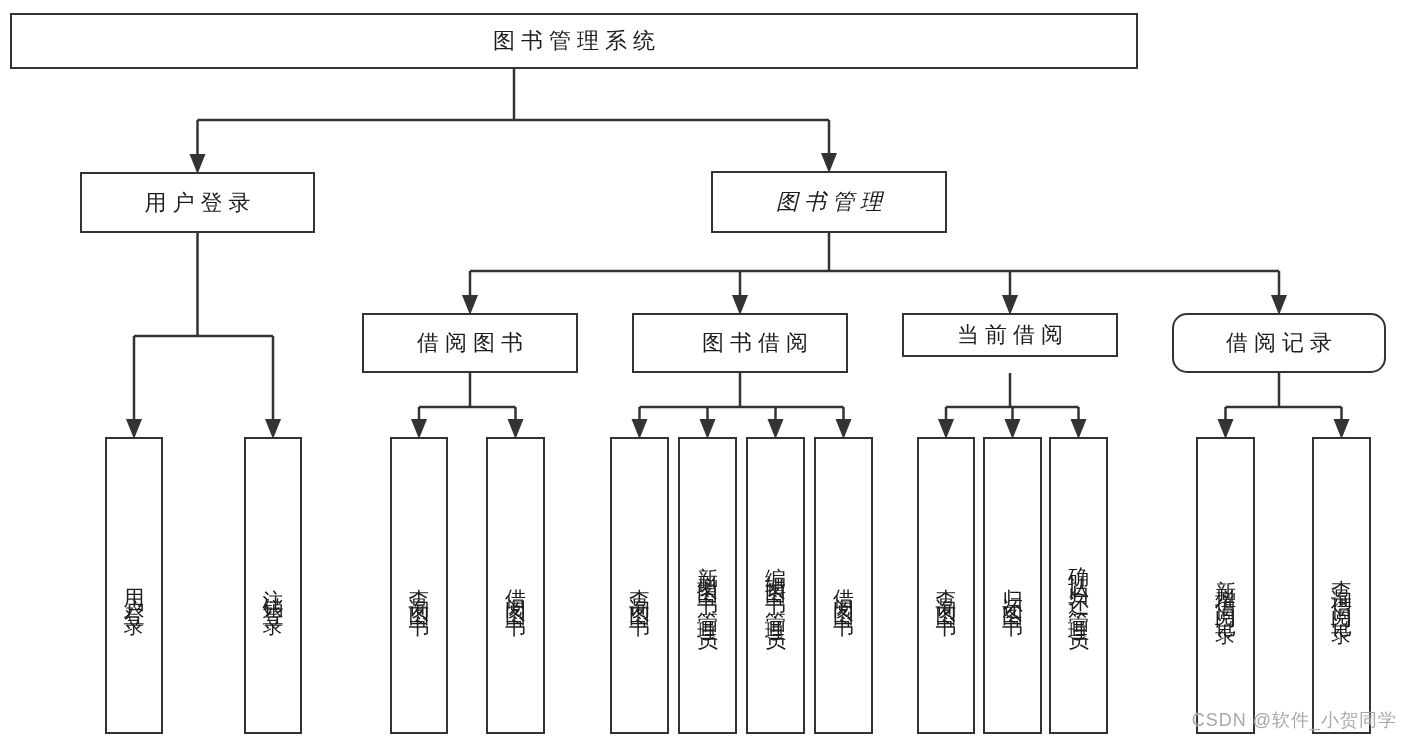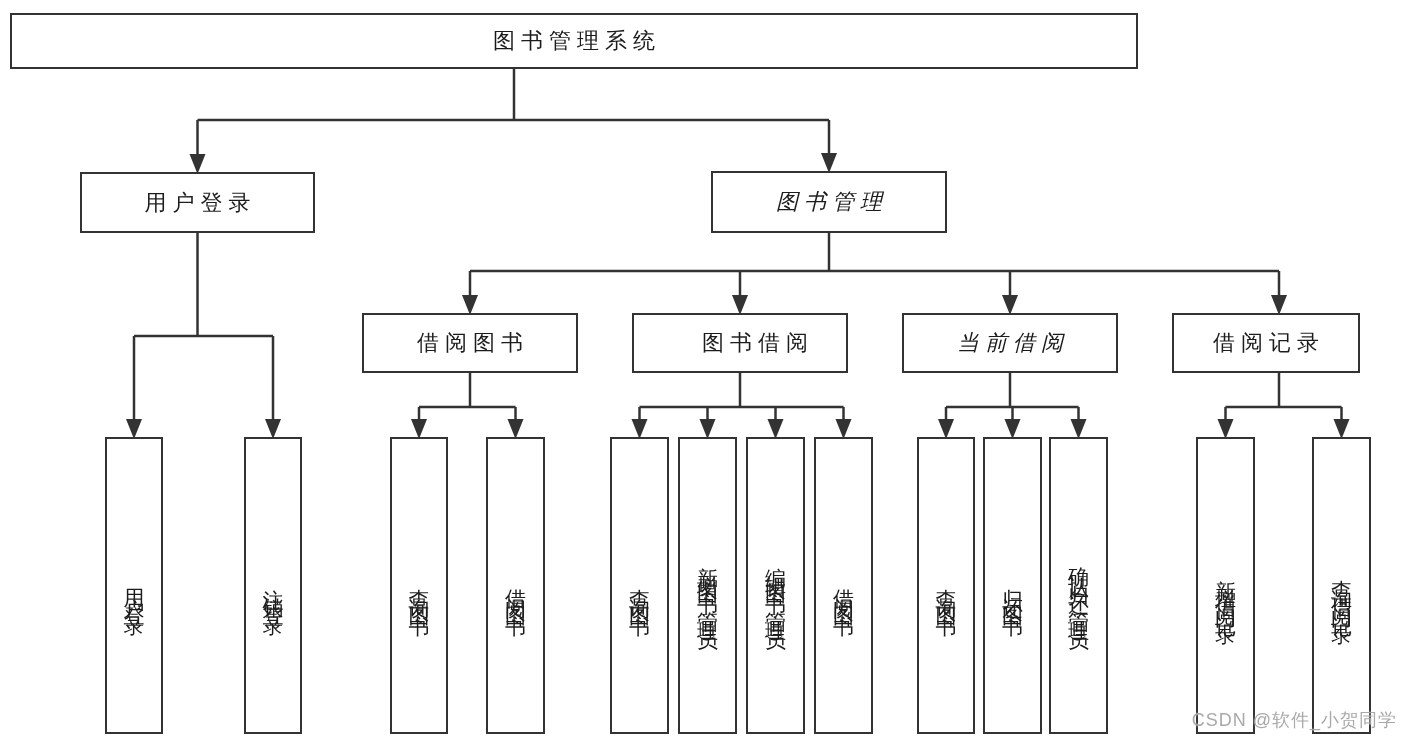--- a/index.html
+++ b/index.html
@@ -121,22 +121,22 @@
       <polygon points="1217.5,419 1233.5,419 1225.5,439"></polygon>
       <line x1="1341.5" y1="407" x2="1341.5" y2="423"></line>
       <polygon points="1333.5,419 1349.5,419 1341.5,439"></polygon>
     </svg>
   <div id="nodes">
       <div class="node h" style="left: 10px; top: 13px; width: 1128px; height: 56px;">图书管理系统</div>
       <div class="node h" style="left: 80px; top: 172px; width: 235px; height: 61px;">用户登录</div>
       <div class="node h" style="left: 711px; top: 171px; width: 236px; height: 62px; font-style: italic;">图书管理</div>
       <div class="node h" style="left: 362px; top: 313px; width: 216px; height: 60px;">借阅图书</div>
       <div class="node h" style="left: 632px; top: 313px; width: 216px; height: 60px; padding-left: 36px;">图书借阅</div>
-      <div class="node h" style="left: 902px; top: 313px; width: 216px; height: 60px; font-style: italic;">当前借阅</div>
-      <div class="node h" style="left: 1172px; top: 313px; width: 188px; height: 60px;">借阅记录</div>
+      <div class="node h" style="left: 902px; top: 313px; width: 216px; height: 44px;">当前借阅</div>
+      <div class="node h" style="left: 1172px; top: 313px; width: 214px; height: 60px; border-radius: 15px;">借阅记录</div>
       <div class="node v" style="left: 105px; top: 437px; width: 58px; height: 297px;">用户登录</div>
       <div class="node v" style="left: 244px; top: 437px; width: 58px; height: 297px;">注销登录</div>
       <div class="node v" style="left: 390px; top: 437px; width: 58px; height: 297px;">查询图书</div>
       <div class="node v" style="left: 486px; top: 437px; width: 59px; height: 297px;">借阅图书</div>
       <div class="node v" style="left: 610px; top: 437px; width: 59px; height: 297px;">查询图书</div>
       <div class="node v" style="left: 678px; top: 437px; width: 59px; height: 297px;">新增图书（管理员）</div>
       <div class="node v" style="left: 746px; top: 437px; width: 59px; height: 297px;">编辑图书（管理员）</div>
       <div class="node v" style="left: 814px; top: 437px; width: 59px; height: 297px;">借阅图书</div>
       <div class="node v" style="left: 917px; top: 437px; width: 58px; height: 297px;">查询图书</div>
       <div class="node v" style="left: 983px; top: 437px; width: 59px; height: 297px;">归还图书</div>

